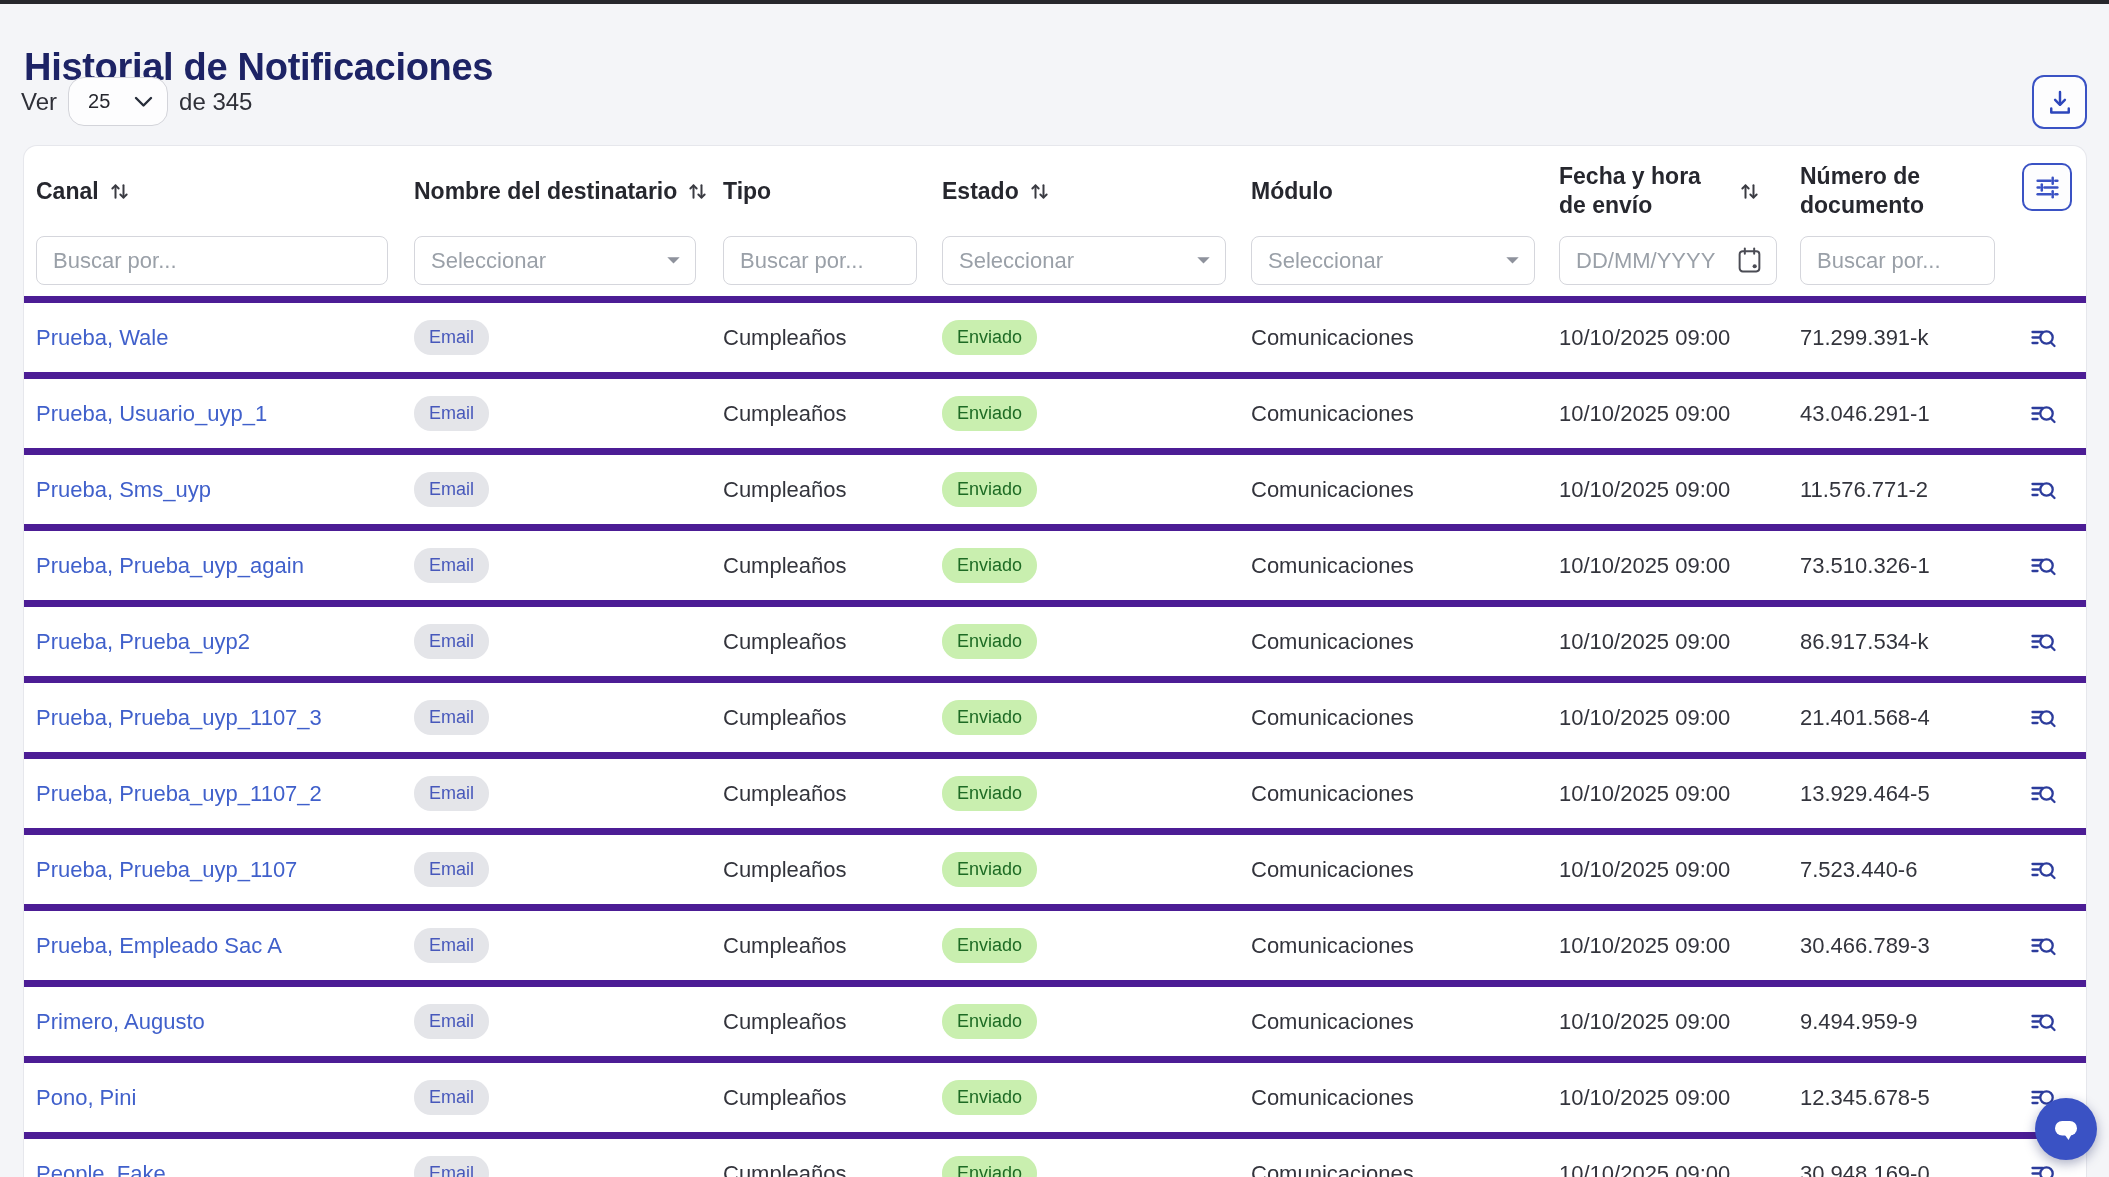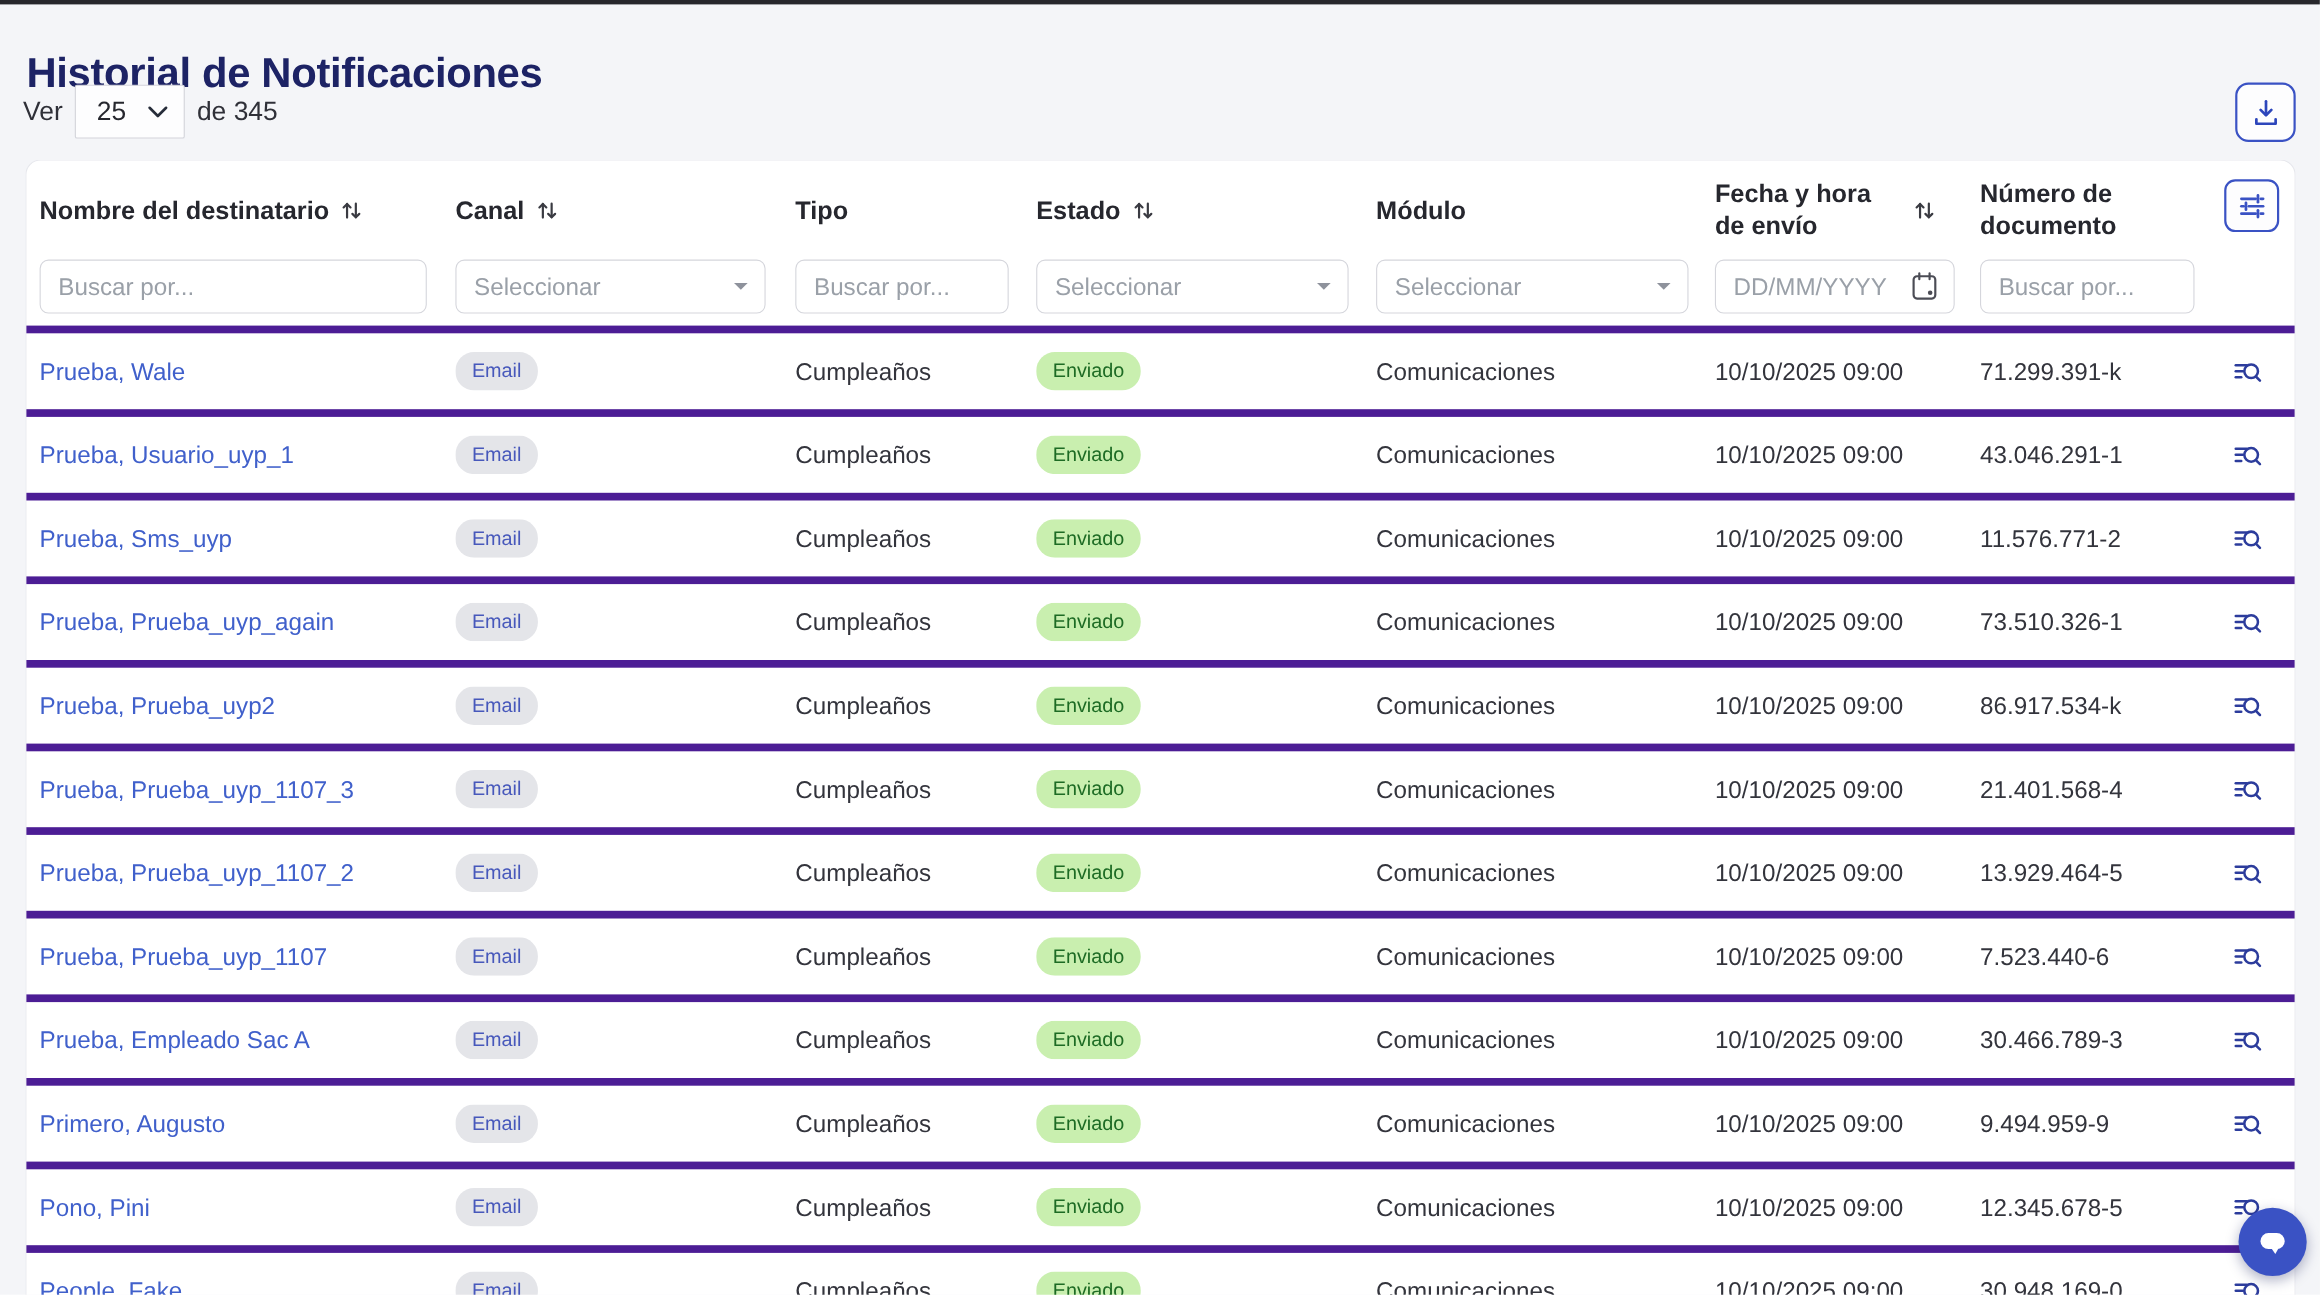--- a/index.html
+++ b/index.html
@@ -18,23 +18,23 @@
     font-size:38px; font-weight:700; color:#1d2365; letter-spacing:-0.3px;margin-top:24px;
   }
 
   .toolbar {
     position:absolute; left:21px; top:77px; height:49px;
     display:flex; align-items:center; gap:6px;
     font-size:24px; color:#2f3038;
   }
   .page-size-select {
     width:100px; height:49px; margin:0 5px;
-    background:#fdfdfe; border:1px solid #d3d4da; border-radius:2px;
+    background:#fdfdfe; border:1px solid #d3d4da; border-radius:16px;
     display:flex; align-items:center; justify-content:space-between;
-    padding:0 14px 0 19px; cursor:pointer; font-size:24px; color:#26272e;
+    padding:0 14px 0 19px; cursor:pointer; font-size:20px; color:#26272e;
   }
   .icon-btn {
     display:flex; align-items:center; justify-content:center;
     background:#fdfdfe; border:2px solid #3a52c4; cursor:pointer;
   }
   .download-btn { position:absolute; left:2032px; top:75px; width:55px; height:54px; border-radius:12px; }
 
   .card {
     position:absolute; left:23px; top:145px; width:2064px; height:1063px;
     background:#ffffff; border:1px solid #e6e7ec; border-bottom:none;
@@ -111,32 +111,32 @@
         <path d="M7.8 10.2L12 14.4l4.2-4.2"></path>
         <path d="M4.5 17.5V21h15v-3.5"></path>
     </svg>
   </span>
 </button>
 
 <div class="card">
   <div class="thead">
     <div class="head-labels grid" id="head-labels">
         <div class="th">
-          <span>Nombre del destinatario</span>
+          <span>Canal</span>
           <span class="sort-icon">
             <svg width="21" height="21" viewBox="0 0 20 20" fill="none" stroke="#3a3b42" stroke-width="1.9" stroke-linecap="round" stroke-linejoin="round">
               <path d="M6.2 16V4.2"></path>
               <path d="M3.2 7.2l3-3 3 3"></path>
               <path d="M13.8 4v11.8"></path>
               <path d="M10.8 12.8l3 3 3-3"></path>
             </svg>
           </span>
         </div>
         <div class="th">
-          <span>Canal</span>
+          <span>Nombre del destinatario</span>
           <span class="sort-icon">
             <svg width="21" height="21" viewBox="0 0 20 20" fill="none" stroke="#3a3b42" stroke-width="1.9" stroke-linecap="round" stroke-linejoin="round">
               <path d="M6.2 16V4.2"></path>
               <path d="M3.2 7.2l3-3 3 3"></path>
               <path d="M13.8 4v11.8"></path>
               <path d="M10.8 12.8l3 3 3-3"></path>
             </svg>
           </span>
         </div>
         <div class="th">

